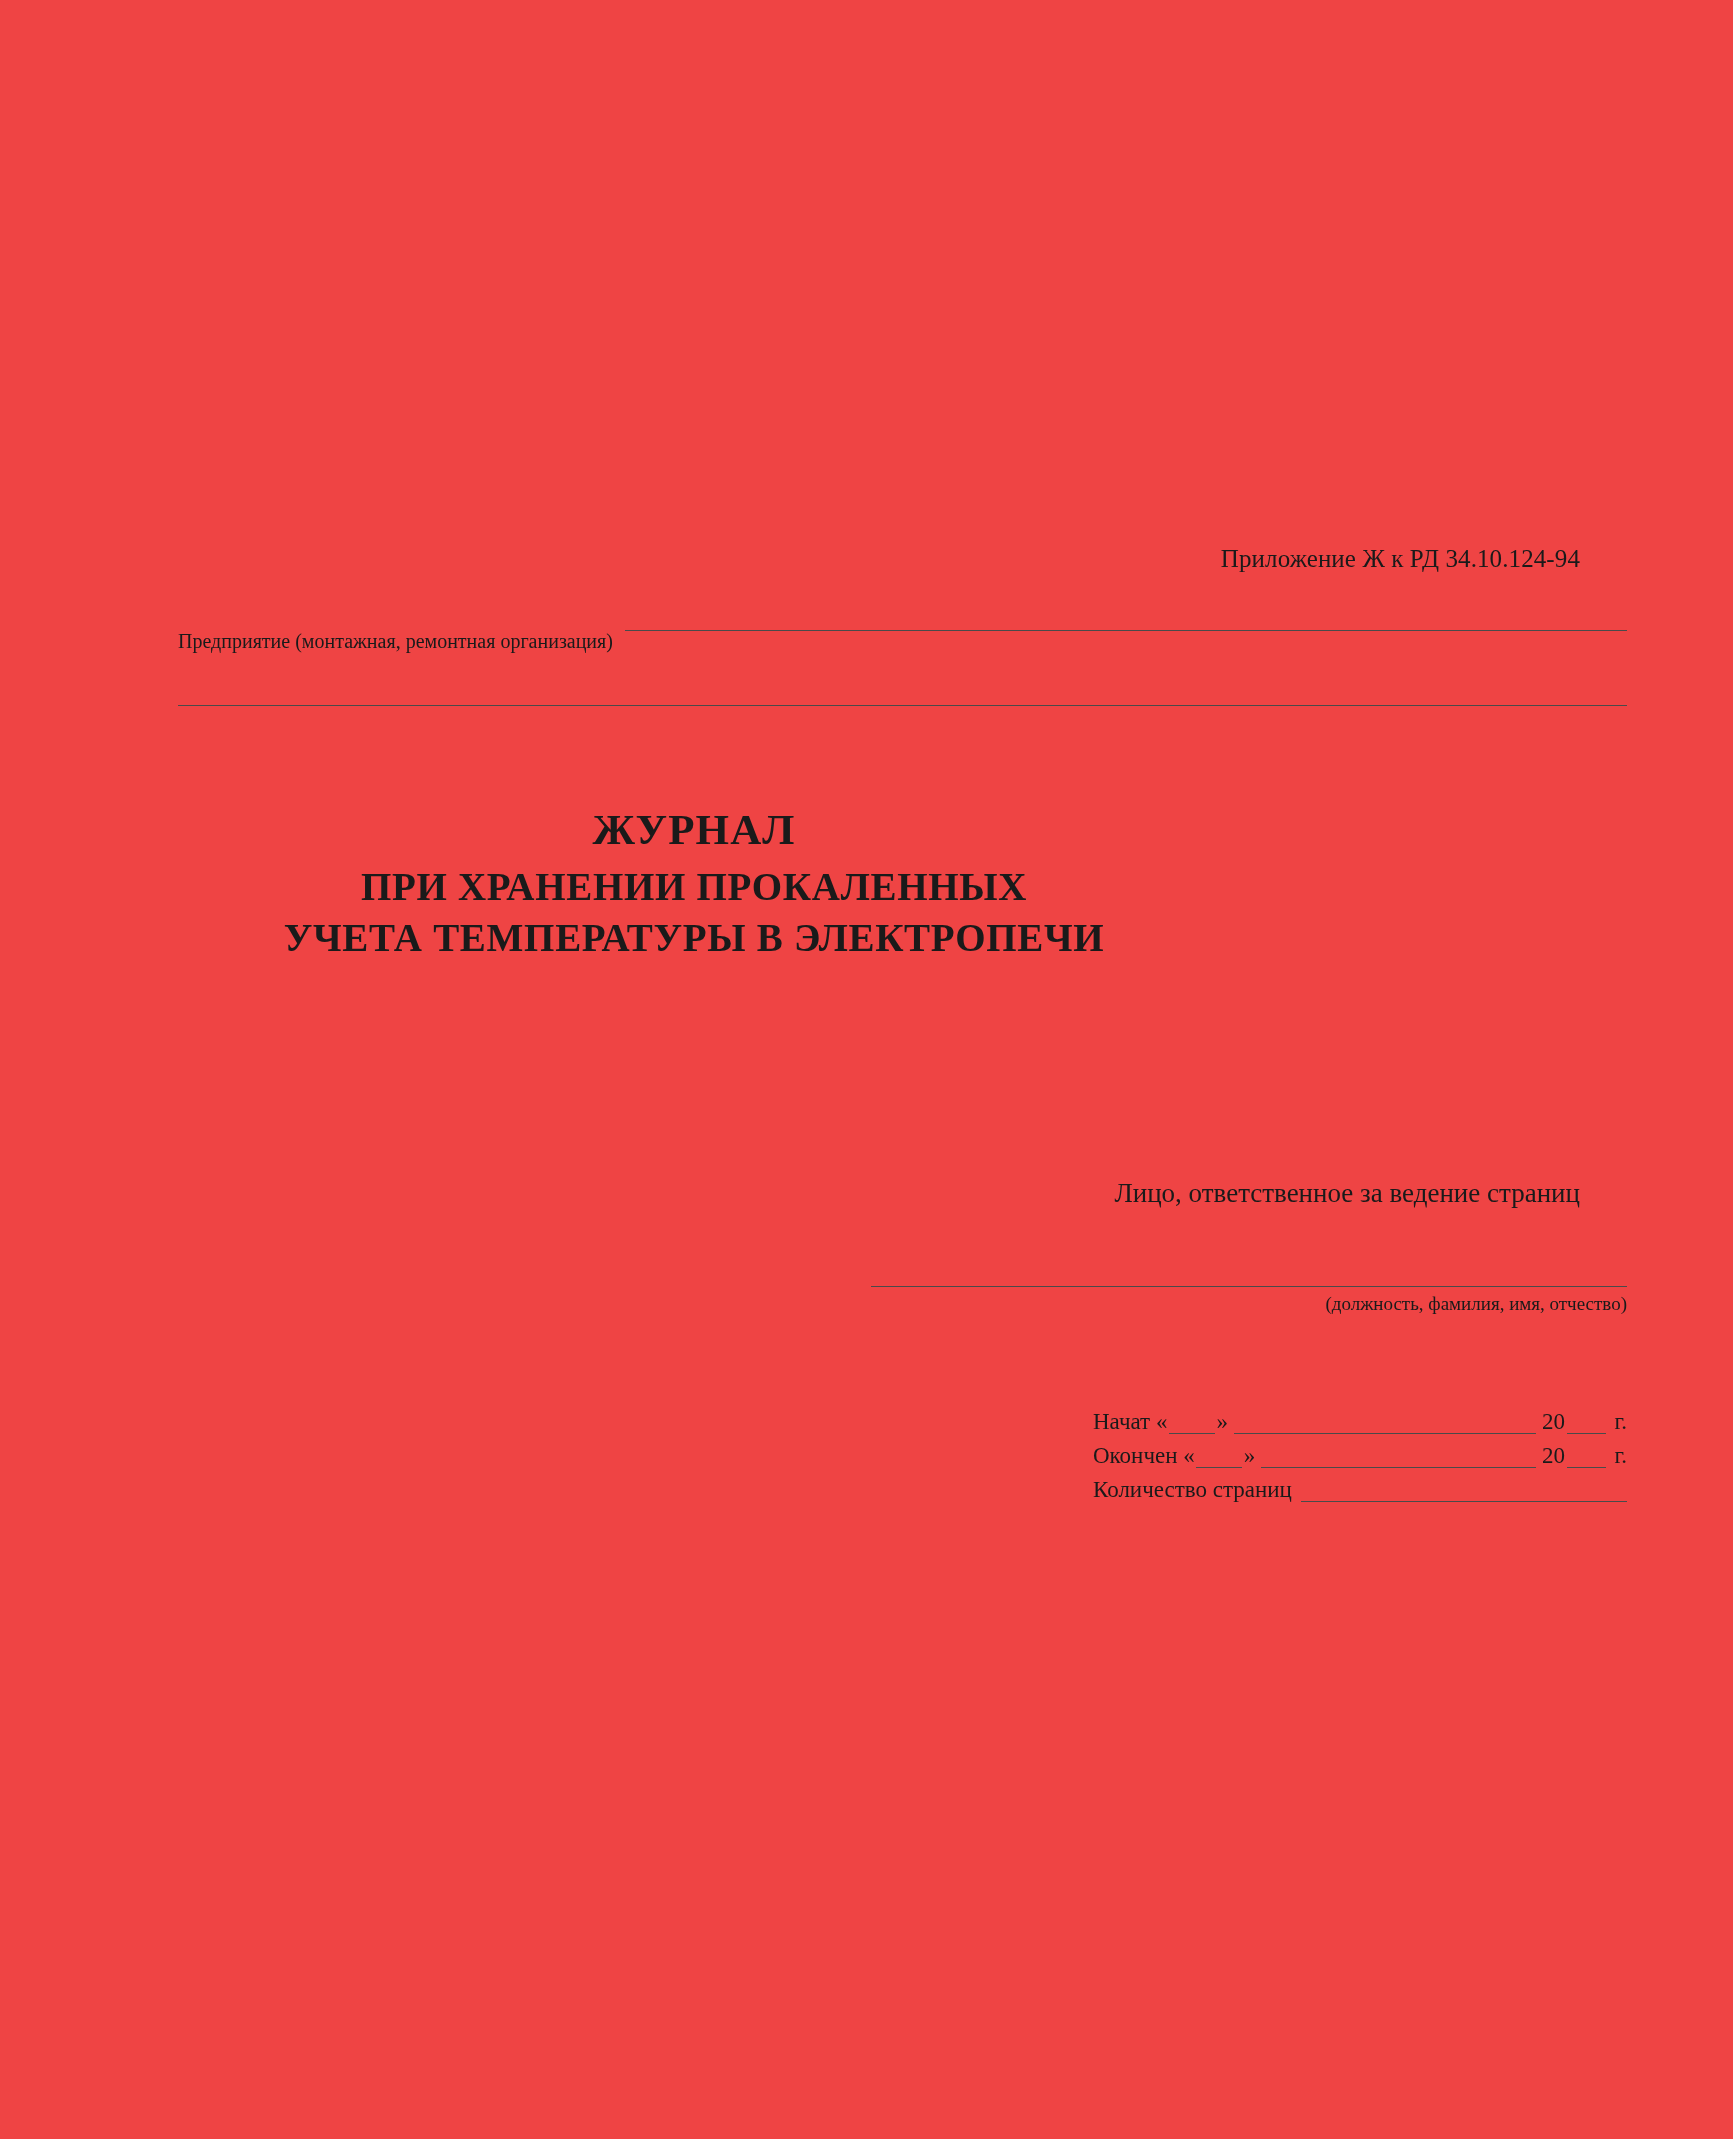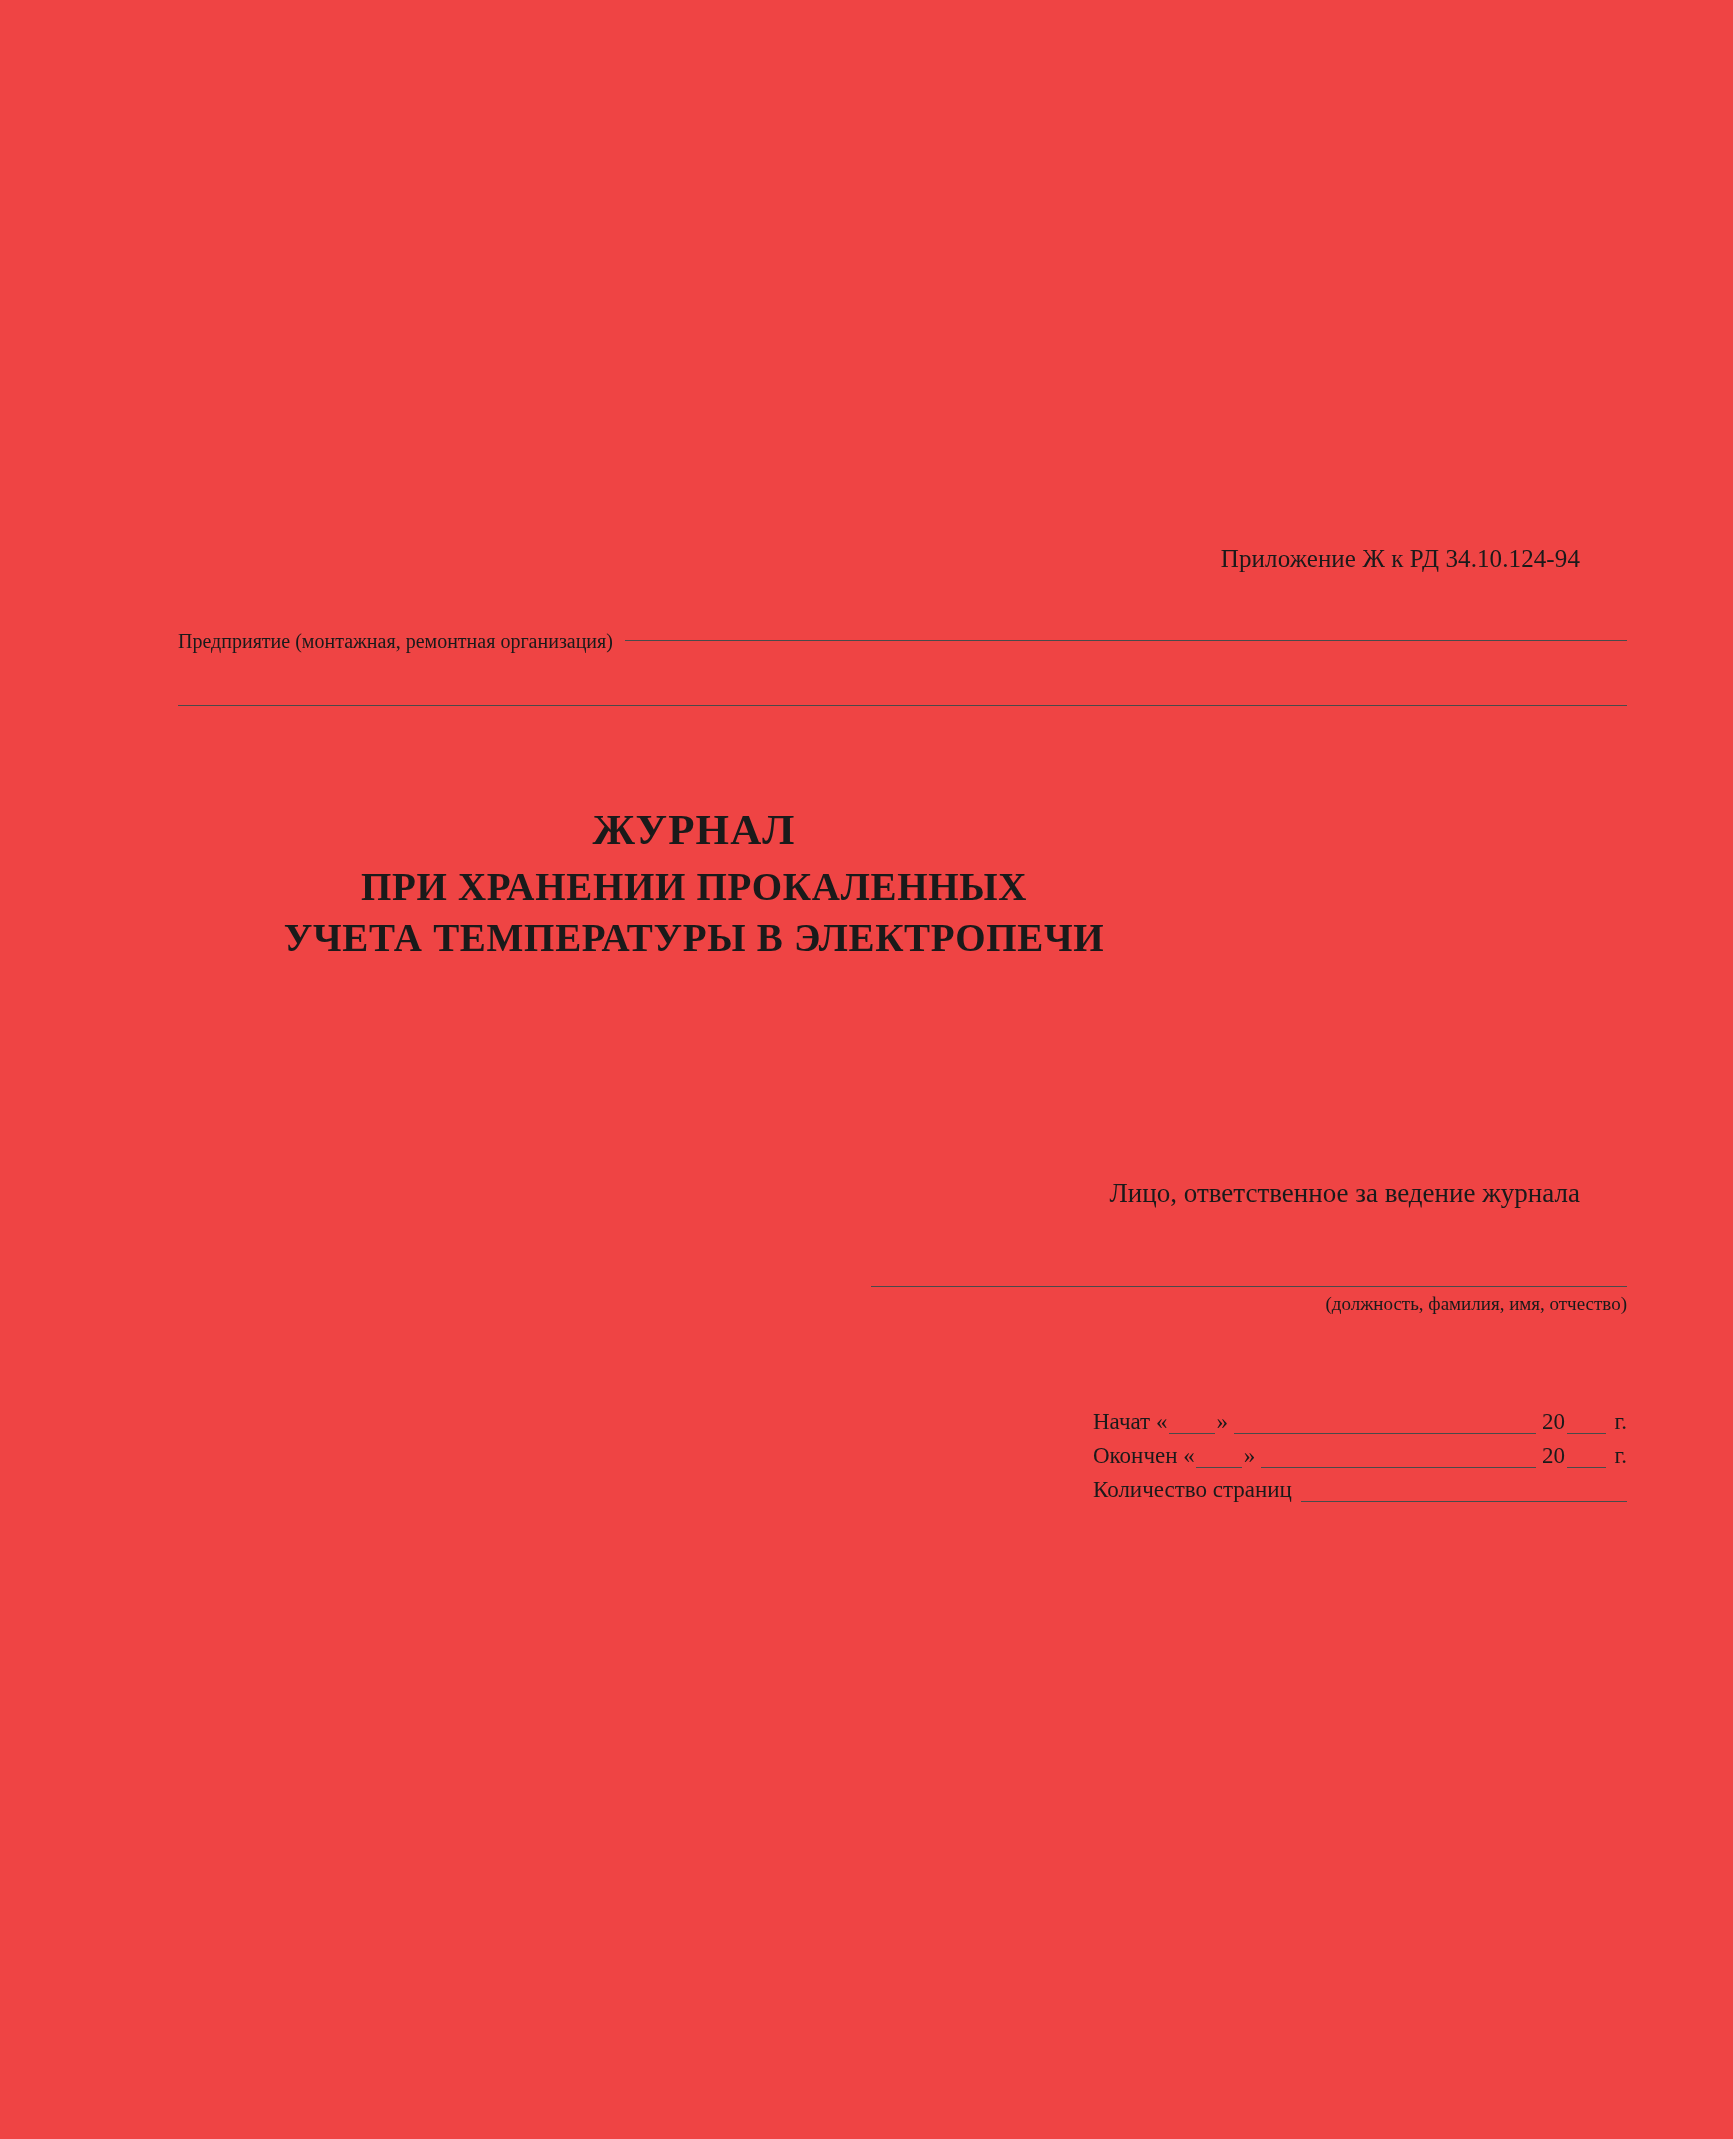--- a/index.html
+++ b/index.html
@@ -35,21 +35,21 @@
     white-space: nowrap;
   }
 
   
   .enterprise-row {
     position: absolute;
     left: 178px;
     top: 630px;
     width: 1449px;
     display: flex;
-    align-items: center;
+    align-items: flex-start;
     gap: 12px;
   }
   .enterprise-label {
     font-size: 20px;
     white-space: nowrap;
     padding-bottom: 3px;
   }
   .enterprise-rule {
     flex: 1;
     border-bottom: 1.5px solid #4a4a4a;
@@ -176,21 +176,21 @@
     <span class="enterprise-rule"></span>
   </div>
   <div class="enterprise-rule-2"></div>
 
   <div class="title-block">
     <div class="title-main">ЖУРНАЛ</div>
     <div class="title-sub">ПРИ ХРАНЕНИИ ПРОКАЛЕННЫХ</div>
     <div class="title-sub">УЧЕТА ТЕМПЕРАТУРЫ В ЭЛЕКТРОПЕЧИ</div>
   </div>
 
-  <div class="responsible-line">Лицо, ответственное за ведение журнала</div>
+  <div class="responsible-line">Лицо, ответственное за ведение страниц</div>
 
   <div class="sign-rule"></div>
   <div class="sign-caption">(должность, фамилия, имя, отчество)</div>
 
   <div class="dates-block">
 
     <div class="date-row">
       <span class="date-label">Начат «</span>
       <span class="date-gap-sm"></span>
       <span class="date-label">»</span>

